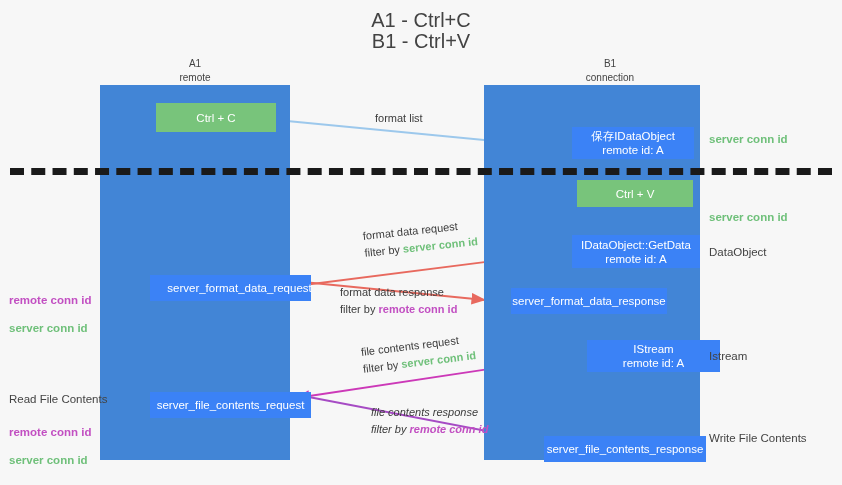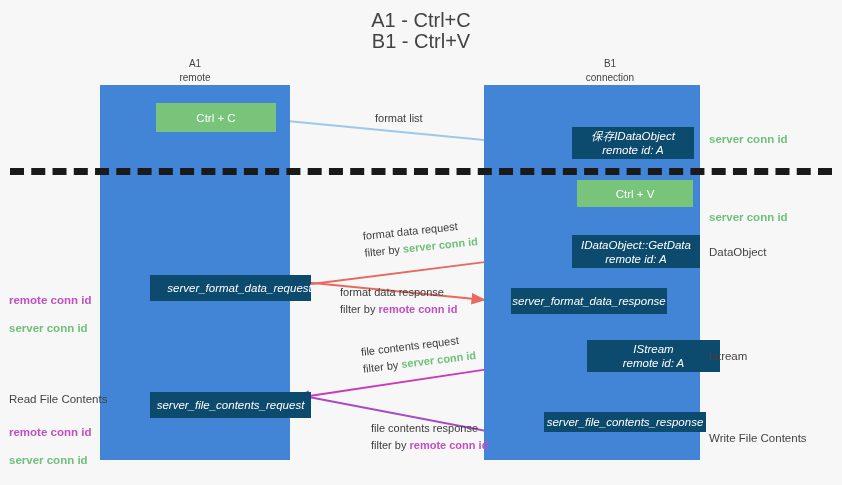--- a/index.html
+++ b/index.html
@@ -70,31 +70,31 @@
     align-items: center;
     justify-content: center;
     text-align: center;
     color: #ffffff;
     font-size: 11.5px;
     line-height: 14px;
     white-space: pre-line;
     margin-left: 21px;
   }
   .box.green  { background: #78c47b; }
-  .box.orange { background: #0c4a6e; font-style: italic; }
+  .box.orange { background: #3b82f6; }
 
   #box-ctrlc  { left: 135px; top: 103px; width: 120px; height: 29px; }
   #box-save   { left: 551px; top: 127px; width: 122px; height: 32px; }
   #box-ctrlv  { left: 556px; top: 180px; width: 116px; height: 27px; }
   #box-getdata{ left: 551px; top: 235px; width: 128px; height: 33px; }
   #box-sfdreq { left: 129px; top: 275px; width: 161px; height: 26px; padding-left: 18px; }
   #box-sfdres { left: 490px; top: 288px; width: 156px; height: 26px; }
   #box-istream{ left: 566px; top: 340px; width: 133px; height: 32px; }
   #box-sfcreq { left: 129px; top: 392px; width: 161px; height: 26px; }
-  #box-sfcres { left: 523px; top: 412px; width: 162px; height: 20px; }
+  #box-sfcres { left: 523px; top: 436px; width: 162px; height: 26px; }
 
   
   .side-label {
     font-size: 11.5px;
     line-height: 14px;
     color: #434343;
     white-space: pre-line;
   }
   .green-txt  { color: #6fc07a; font-weight: bold; }
   .purple-txt { color: #c24fc2; font-weight: bold; }
@@ -124,21 +124,21 @@
     left: 362px; top: 228px;
     transform: rotate(-6deg);
     transform-origin: left top;
   }
   #elbl-fdres { left: 340px; top: 284px; }
   #elbl-fcreq {
     left: 360px; top: 344px;
     transform: rotate(-7deg);
     transform-origin: left top;
   }
-  #elbl-fcres { left: 371px; top: 420px; }
+  #elbl-fcres { left: 371px; top: 404px; font-style: italic; }
 </style>
 </head>
 <body>
 
 <svg id="canvas" viewBox="0 0 842 485" xmlns="http://www.w3.org/2000/svg">
   <defs>
     <marker id="ah-blue" markerWidth="9" markerHeight="9" refX="7.5" refY="3.2" orient="auto" markerUnits="strokeWidth">
       <path d="M0,0 L8,3.2 L0,6.4 z" fill="#9cc8ec"></path>
     </marker>
     <marker id="ah-red" markerWidth="9" markerHeight="9" refX="7.5" refY="3.2" orient="auto" markerUnits="strokeWidth">

